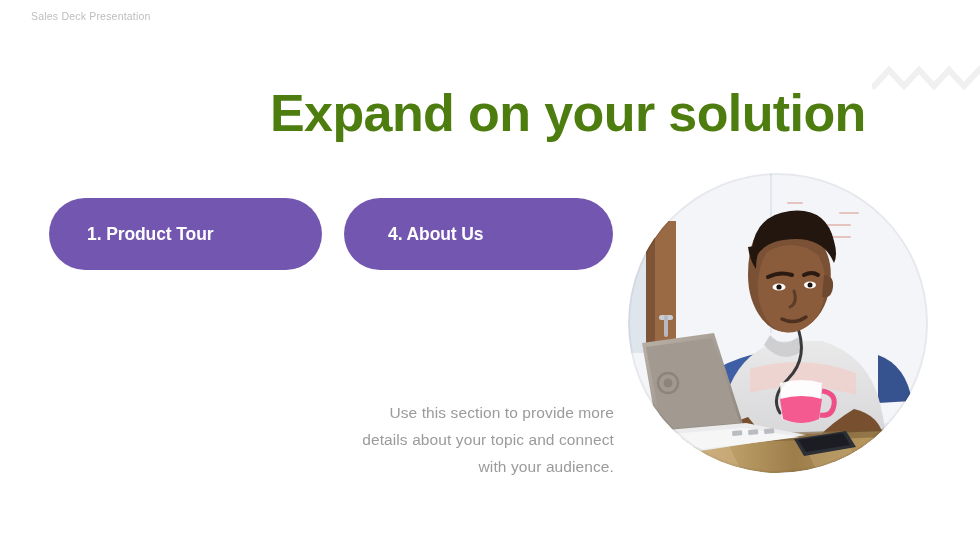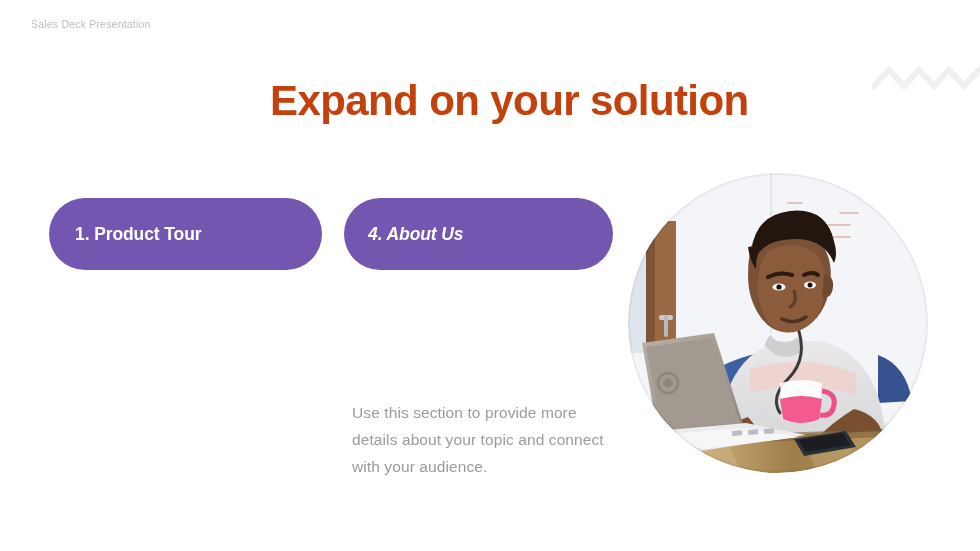--- a/index.html
+++ b/index.html
@@ -18,37 +18,37 @@
     width: 980px;
     height: 551px;
     background: #ffffff;
     overflow: hidden;
   }
 
   
   .eyebrow {
     position: absolute;
     left: 31px;
-    top: 18px;
+    top: 10px;
     font-size: 10.5px;
     font-weight: 400;
     letter-spacing: 0.2px;
     color: #bdbdbd;
     white-space: nowrap;
   }
 
   
   .slide-title {
     position: absolute;
     left: 270px;
     top: 50px;
-    font-size: 42px;
+    font-size: 52px;
     font-weight: 700;
     letter-spacing: -0.6px;
-    color: #c2410c;
+    color: #4d7c0f;
     white-space: nowrap;
     line-height: 1.1;
   }
 
   
   .zigzag {
     position: absolute;
     left: 872px;
     top: 58px;
     width: 130px;
@@ -74,34 +74,35 @@
     white-space: nowrap;
   }
 
   .col-a { left: 49px;  width: 273px; }
   .col-b { left: 344px; width: 269px; }
 
   .row-1 { top: 198px; }
   .row-2 { top: 291px; }
   .row-3 { top: 384px; }
 
-  .col-a .pill-label { padding-left: 26px; }
-  .col-b .pill-label { padding-left: 24px; font-style: italic; }
+  .col-a .pill-label { padding-left: 38px; }
+  .col-b .pill-label { padding-left: 44px; }
 
   
   .body-copy {
     position: absolute;
     left: 352px;
     top: 383px;
     width: 262px;
     font-size: 15.5px;
     font-weight: 400;
     line-height: 27px;
     color: #9b9b9b;
     letter-spacing: 0.1px;
+    text-align: right;
   }
 
   
   .photo-circle {
     position: absolute;
     left: 628px;
     top: 173px;
     width: 300px;
     height: 300px;
     border-radius: 50%;

